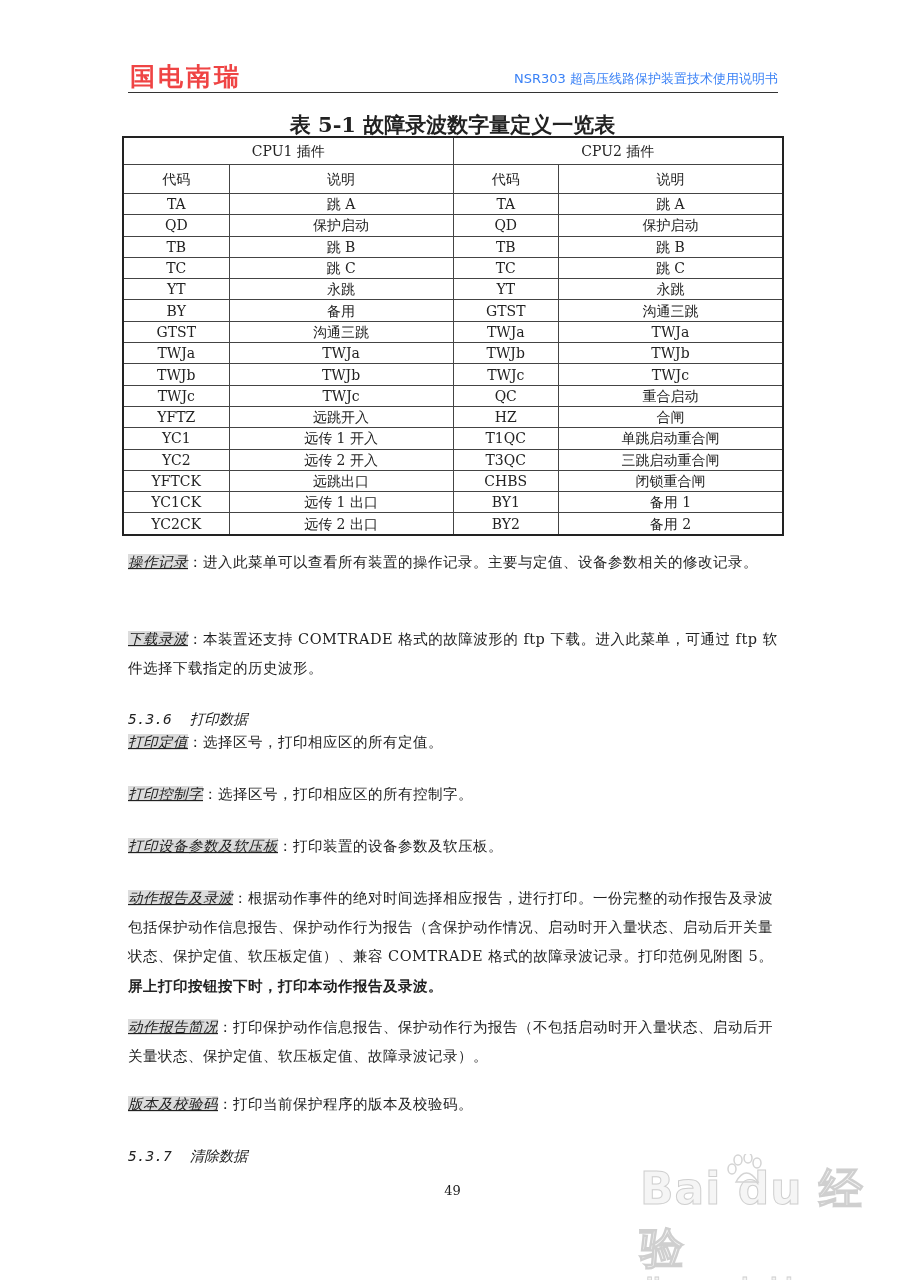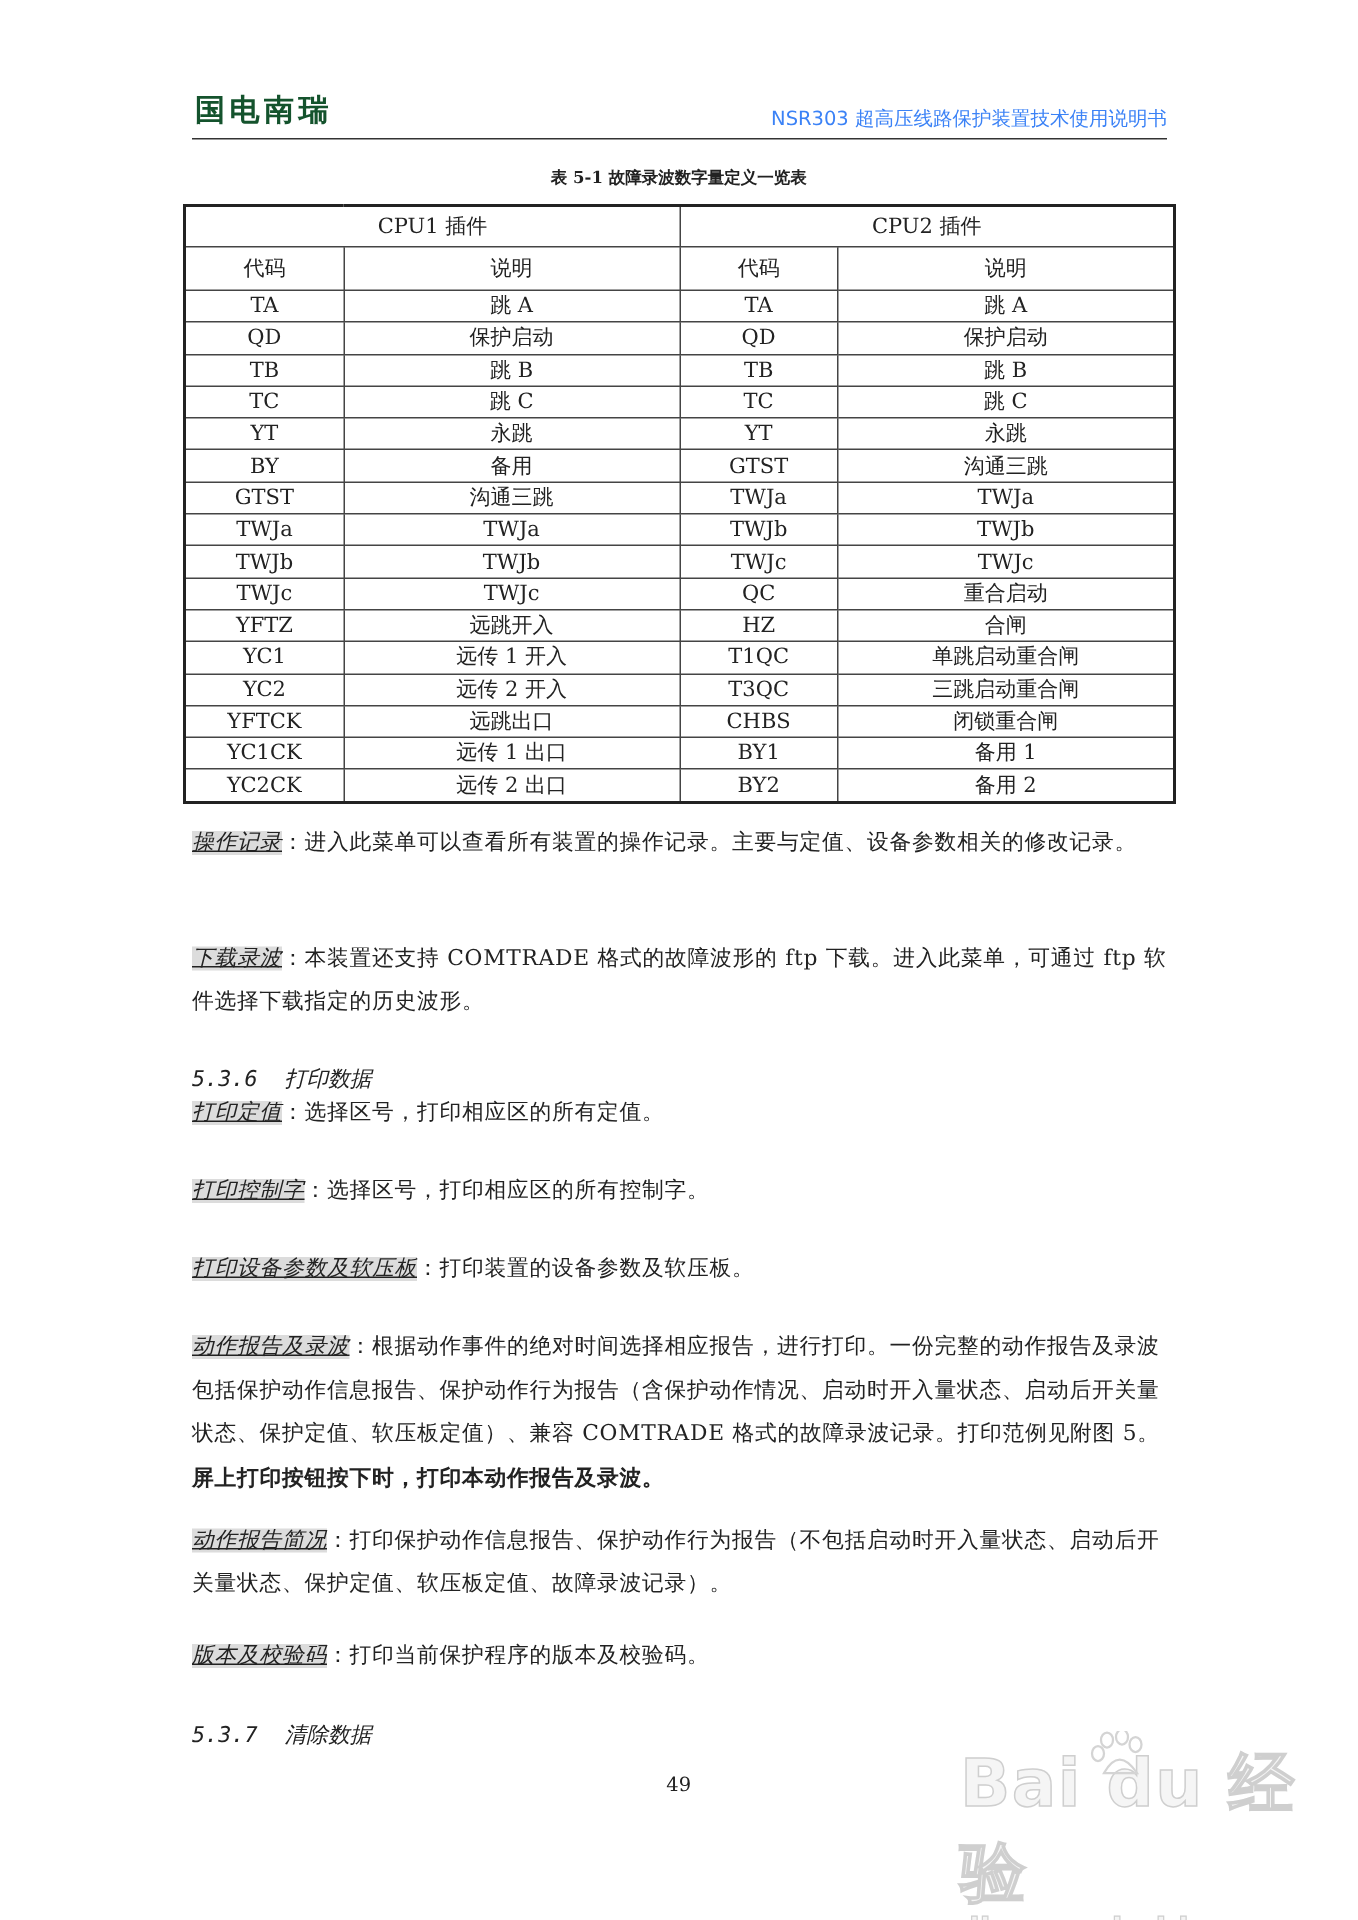--- a/index.html
+++ b/index.html
@@ -1,25 +1,25 @@
 <!DOCTYPE html>
 <html><head>
 <meta charset="utf-8">
 <style>
   html, body { margin: 0; padding: 0; background: #ffffff; }
   body { width: 905px; height: 1280px; position: relative; overflow: hidden;
          font-family: "DejaVu Serif", "Liberation Serif", serif; color: #222; }
   .header { position: absolute; left: 128px; top: 58px; width: 650px; height: 34px;
             border-bottom: 1.5px solid #333; }
-  .logo { position: absolute; left: 2px; top: 2px; font-size: 20px; font-weight: bold;
-          letter-spacing: 3px; font-family: "DejaVu Serif", serif; color: #14532d; }
+  .logo { position: absolute; left: 2px; top: 2px; font-size: 25px; font-weight: bold;
+          letter-spacing: 3px; font-family: "DejaVu Serif", serif; color: #ef4444; }
   .doc-title { position: absolute; right: 0; top: 12px; font-size: 13px;
                font-family: "DejaVu Sans", "Liberation Sans", sans-serif; color: #3b82f6; }
   .table-caption { position: absolute; left: 0; width: 905px; top: 111px; text-align: center;
-                   font-size: 11px; font-weight: bold; }
+                   font-size: 21px; font-weight: bold; }
   table.fault { position: absolute; left: 122px; top: 136px; width: 662px;
                 border-collapse: collapse; border: 2px solid #222; font-size: 14px; padding-left: 40px; }
   table.fault td { border: 1px solid #444; text-align: center; height: 20.3px; padding: 0;
                    line-height: 20px; }
   table.fault tr.group td { height: 26px; }
   table.fault tr.colhead td { height: 28px; }
   .col-code { width: 106px; }
   .col-desc { width: 228px; }
   .para { position: absolute; left: 128px; width: 650px; font-size: 14.5px; line-height: 29px;
           letter-spacing: 0.5px; }

